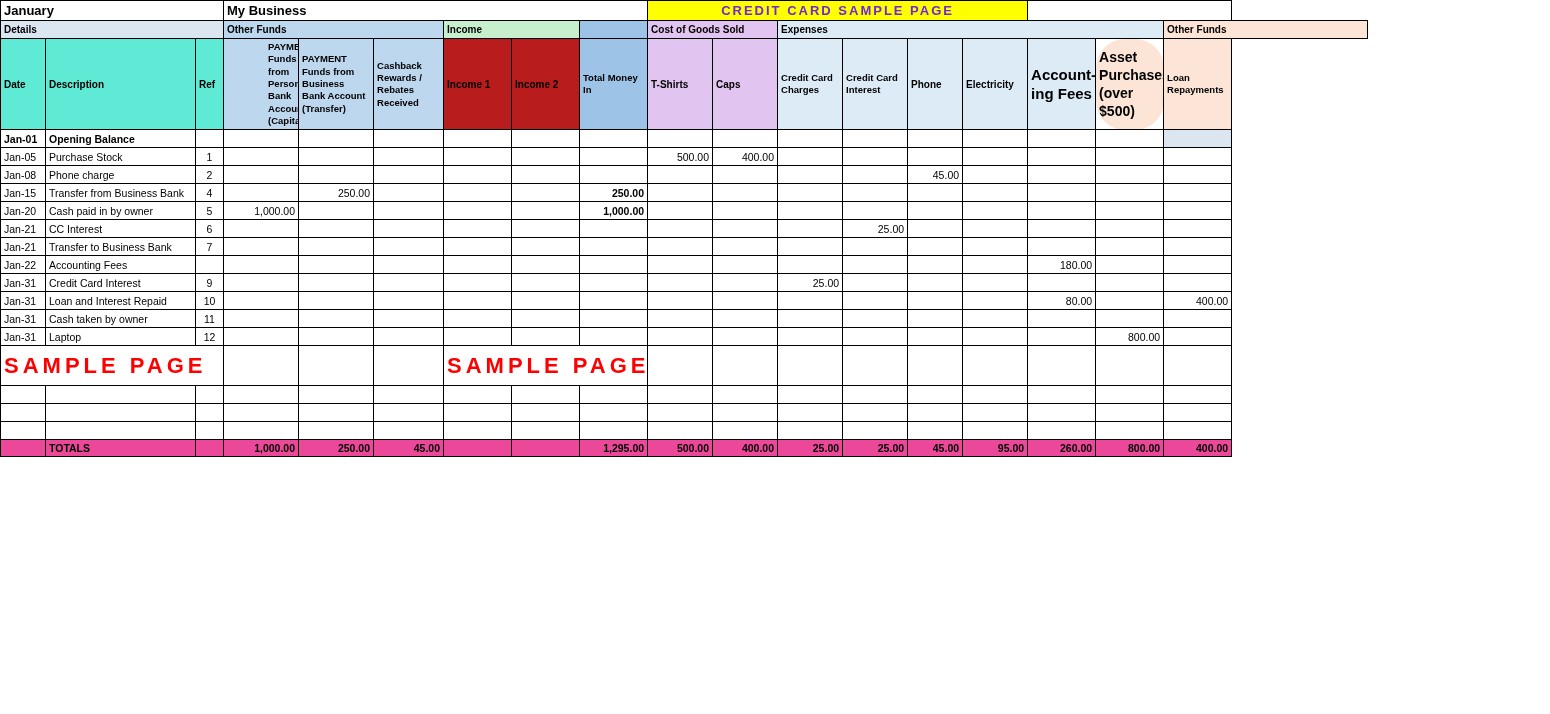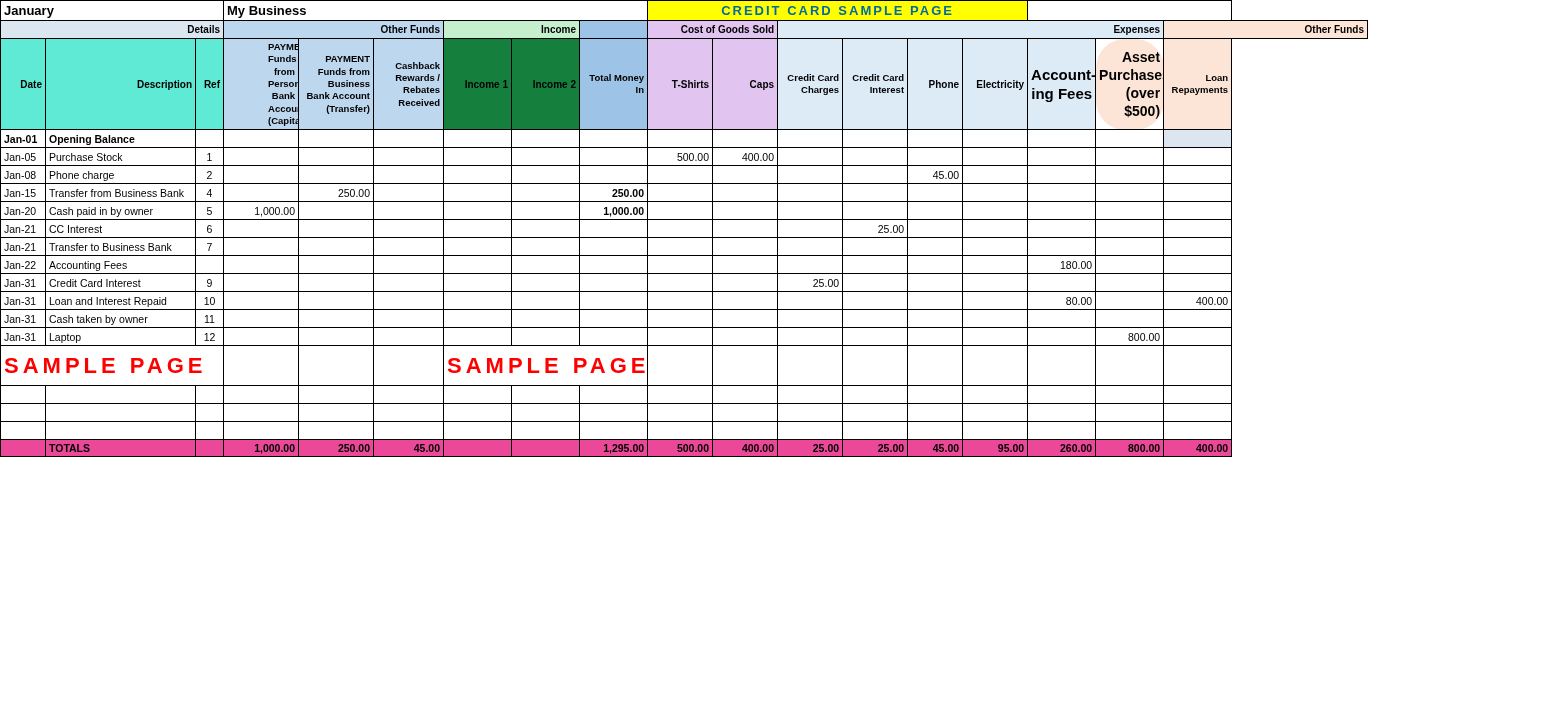--- a/index.html
+++ b/index.html
@@ -37,37 +37,37 @@
       text-align: left;
       font-size: 16px;
       color: #000;
     }
 
     .title-creditcard {
       background-color: #ffff00;
       text-align: center;
       font-size: 16px;
       font-weight: bold;
-      color: #0369a1;
+      color: #6d28d9;
       letter-spacing: 2px;
     }
 
     
     .sect-details { background-color: #dce6f1; font-weight: bold; }
     .sect-otherfunds { background-color: #bdd7ee; font-weight: bold; }
     .sect-income { background-color: #c6efce; font-weight: bold; }
     .sect-cogs { background-color: #e2c4f0; font-weight: bold; }
     .sect-expenses { background-color: #ddebf7; font-weight: bold; }
     .sect-otherfunds2 { background-color: #fce4d6; font-weight: bold; }
 
     
-    .col-header { font-weight: bold; vertical-align: middle; text-align: right; font-size: 10px; white-space: normal; line-height: 1.3; }
+    .col-header { font-weight: bold; vertical-align: middle; text-align: left; font-size: 10px; white-space: normal; line-height: 1.3; }
     .col-header.details-bg { background-color: #5eead4; }
     .col-header.otherfunds-bg { background-color: #bdd7ee; }
-    .col-header.income-bg { background-color: #15803d; }
+    .col-header.income-bg { background-color: #b91c1c; }
     .col-header.totalmoney-bg { background-color: #9dc3e6; }
     .col-header.cogs-bg { background-color: #e2c4f0; }
     .col-header.expenses-bg { background-color: #ddebf7; }
     .col-header.otherfunds2-bg { background-color: #fce4d6; }
 
     
     .data-row td { text-align: left; height: 18px; }
     .data-row td.num { text-align: right; }
     .data-row td.center { text-align: center; }
 

